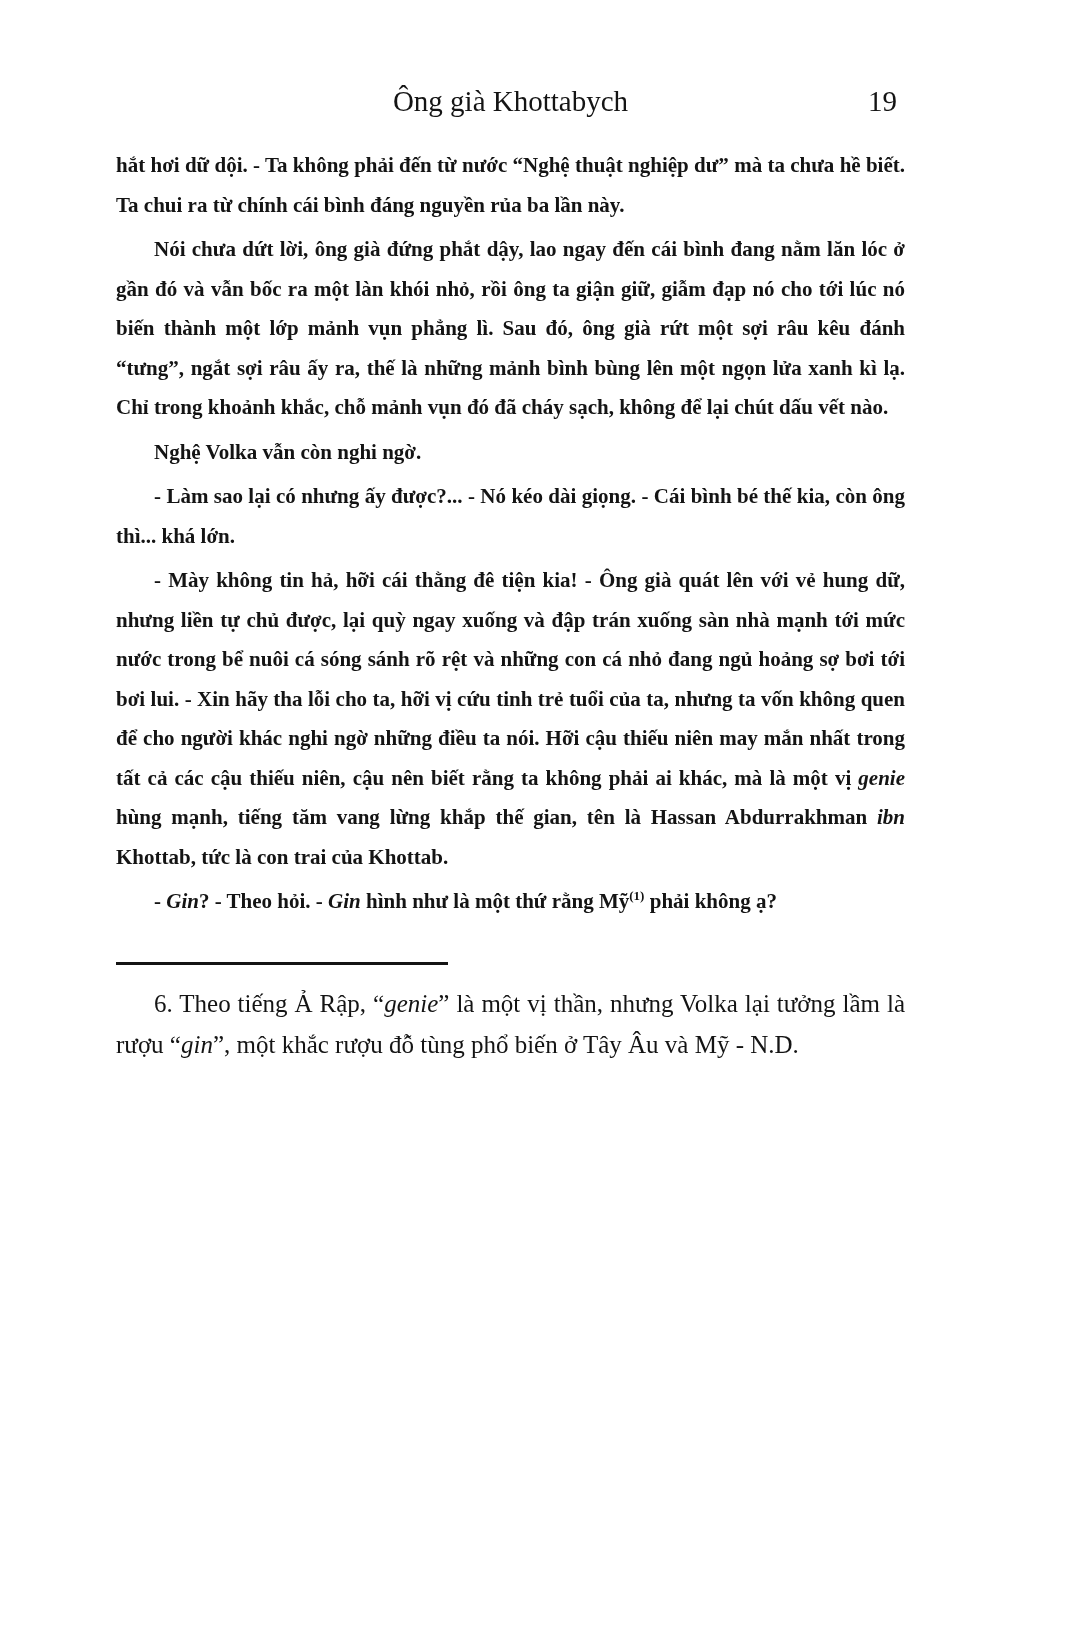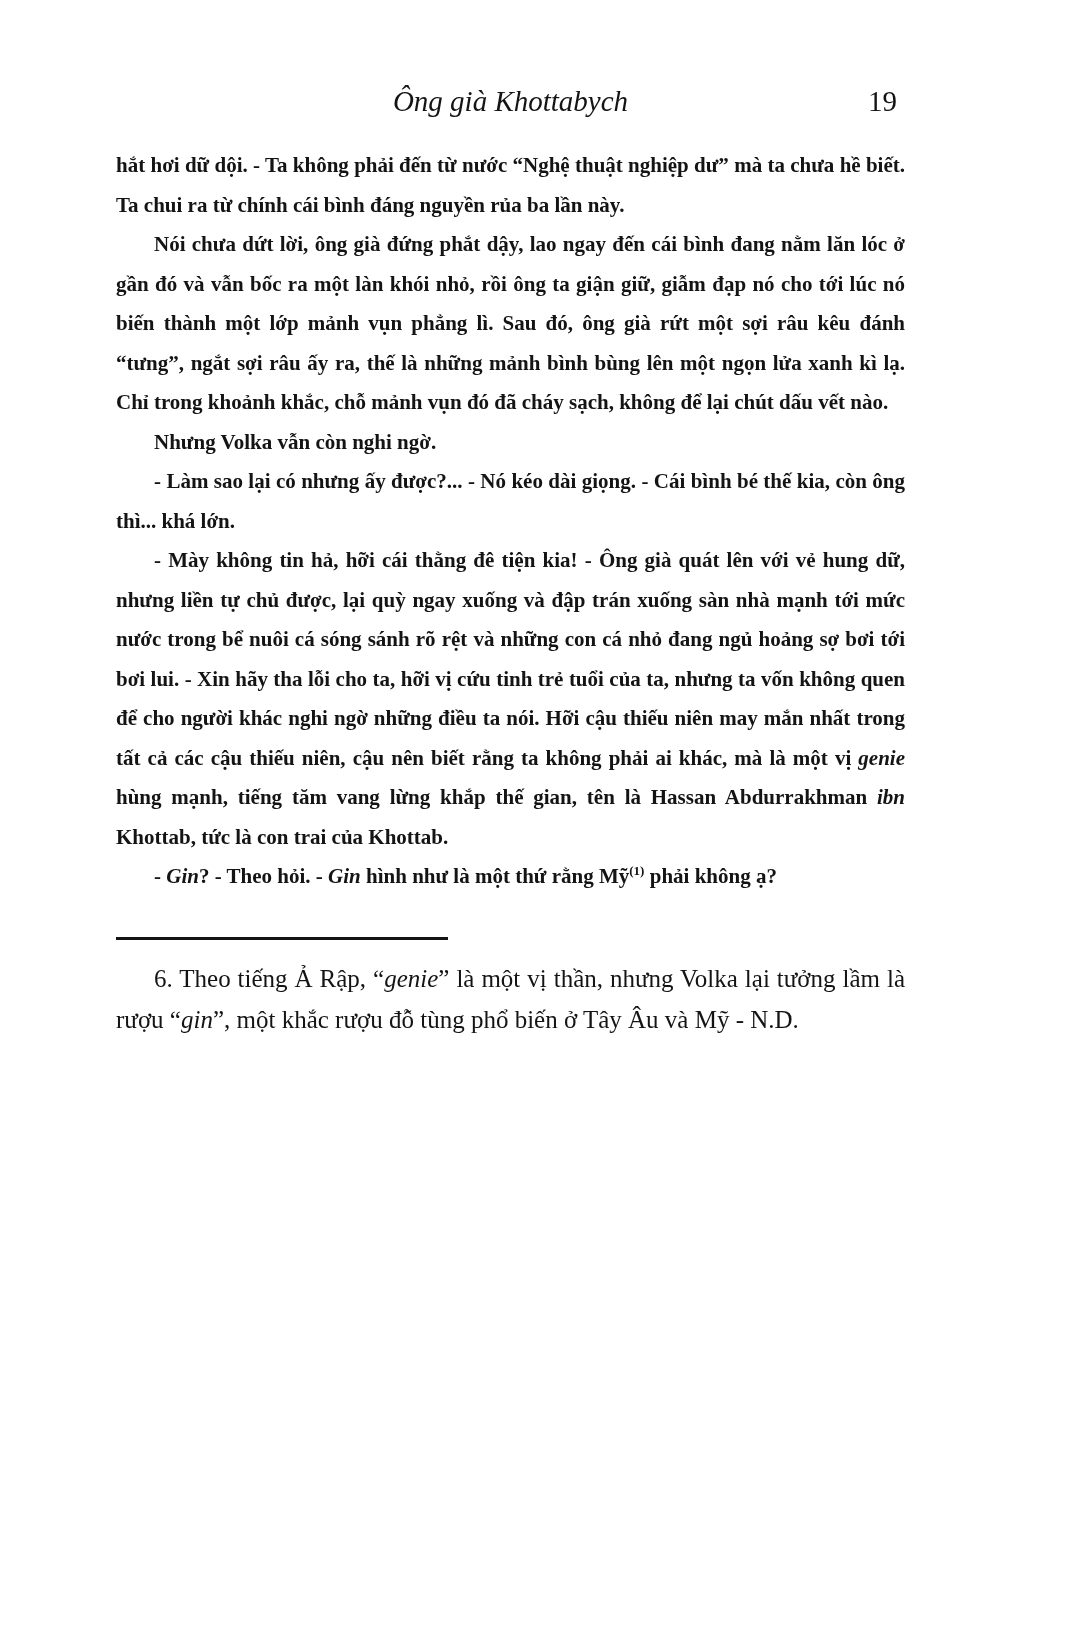--- a/index.html
+++ b/index.html
@@ -19,38 +19,38 @@
     overflow: hidden;
   }
   .running-header {
     position: relative;
     text-align: center;
     font-size: 29px;
     line-height: 38px;
     margin-bottom: 26px;
   }
   .running-header .book-title {
-    font-style: italic;
   }
   .running-header .page-number {
     position: absolute;
     right: 8px;
     top: 0;
     font-style: normal;
   }
   .text-column p.para {
     margin: 0;
     padding: 0;
     font-size: 21px;
     line-height: 39.5px;
     text-align: justify;
     text-justify: inter-word;
     font-weight: bold;
   }
   .text-column p.para + p.para {
+    margin-top: 5px;
   }
   .text-column p.para.indent {
     text-indent: 38px;
   }
   .text-column em {
     font-style: italic;
   }
   sup {
     font-size: 0.62em;
     line-height: 0;
@@ -80,21 +80,21 @@
 
   <div class="running-header">
     <span class="book-title">Ông già Khottabych</span>
     <span class="page-number">19</span>
   </div>
 
   <div class="text-column">
 
   <p class="para"><span>hắt hơi dữ dội. - Ta không phải đến từ nước “Nghệ thuật nghiệp dư” mà ta chưa hề biết. Ta chui ra từ chính cái bình đáng nguyền rủa ba lần này.</span></p>
       <p class="para indent"><span>Nói chưa dứt lời, ông già đứng phắt dậy, lao ngay đến cái bình đang nằm lăn lóc ở gần đó và vẫn bốc ra một làn khói nhỏ, rồi ông ta giận giữ, giẫm đạp nó cho tới lúc nó biến thành một lớp mảnh vụn phẳng lì. Sau đó, ông già rứt một sợi râu kêu đánh “tưng”, ngắt sợi râu ấy ra, thế là những mảnh bình bùng lên một ngọn lửa xanh kì lạ. Chỉ trong khoảnh khắc, chỗ mảnh vụn đó đã cháy sạch, không để lại chút dấu vết nào.</span></p>
-      <p class="para indent"><span>Nhưng Volka vẫn còn nghi ngờ.</span></p>
+      <p class="para indent"><span>Nghệ Volka vẫn còn nghi ngờ.</span></p>
       <p class="para indent"><span>- Làm sao lại có nhưng ấy được?... - Nó kéo dài giọng. - Cái bình bé thế kia, còn ông thì... khá lớn.</span></p>
       <p class="para indent"><span>- Mày không tin hả, hỡi cái thằng đê tiện kia! - Ông già quát lên với vẻ hung dữ, nhưng liền tự chủ được, lại quỳ ngay xuống và đập trán xuống sàn nhà mạnh tới mức nước trong bể nuôi cá sóng sánh rõ rệt và những con cá nhỏ đang ngủ hoảng sợ bơi tới bơi lui. - Xin hãy tha lỗi cho ta, hỡi vị cứu tinh trẻ tuổi của ta, nhưng ta vốn không quen để cho người khác nghi ngờ những điều ta nói. Hỡi cậu thiếu niên may mắn nhất trong tất cả các cậu thiếu niên, cậu nên biết rằng ta không phải ai khác, mà là một vị </span><em>genie</em><span> hùng mạnh, tiếng tăm vang lừng khắp thế gian, tên là Hassan Abdurrakhman </span><em>ibn</em><span> Khottab, tức là con trai của Khottab.</span></p>
       <p class="para indent"><span>- </span><em>Gin</em><span>? - Theo hỏi. - </span><em>Gin</em><span> hình như là một thứ rằng Mỹ</span><sup>(1)</sup><span> phải không ạ?</span></p>
     </div>
 
   <div class="footnote-block">
     <div class="footnote-rule"></div>
     <p class="footnote-text">
       
     <span>6. Theo tiếng Ả Rập, “</span><em>genie</em><span>” là một vị thần, nhưng Volka lại tưởng lầm là rượu “</span><em>gin</em><span>”, một khắc rượu đỗ tùng phổ biến ở Tây Âu và Mỹ - N.D.</span></p>

